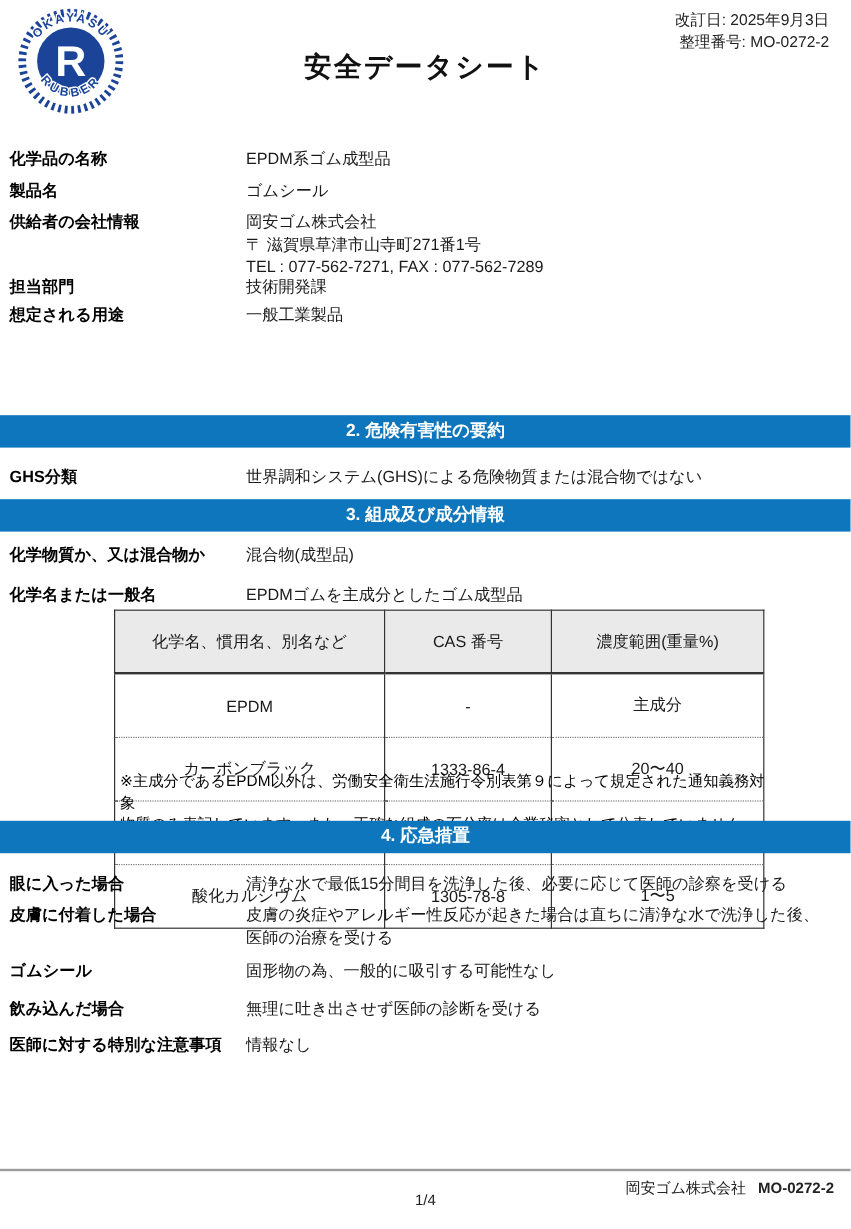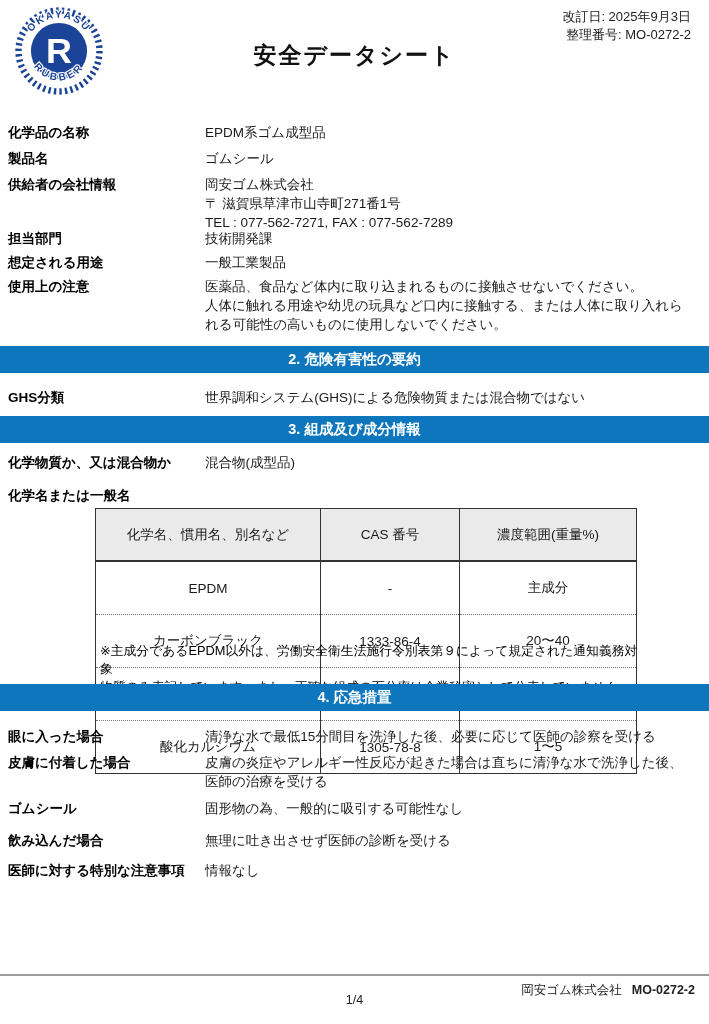--- a/index.html
+++ b/index.html
@@ -104,40 +104,35 @@
 TEL : 077-562-7271, FAX : 077-562-7289</div>
   </div>
   <div class="row" style="top:229px">
     <div class="lbl">担当部門</div>
     <div class="val">技術開発課</div>
   </div>
   <div class="row" style="top:253px">
     <div class="lbl">想定される用途</div>
     <div class="val">一般工業製品</div>
   </div>
-  <div class="row" style="top:277px">
-    <div class="lbl">使用上の注意</div>
-    <div class="val">医薬品、食品など体内に取り込まれるものに接触させないでください。
-人体に触れる用途や幼児の玩具など口内に接触する、または人体に取り入れら
-れる可能性の高いものに使用しないでください。</div>
-  </div>
 
   <div class="section-bar" style="top:346px">2. 危険有害性の要約</div>
   <div class="row" style="top:388px">
     <div class="lbl">GHS分類</div>
     <div class="val">世界調和システム(GHS)による危険物質または混合物ではない</div>
   </div>
 
   <div class="section-bar" style="top:416px">3. 組成及び成分情報</div>
   <div class="row" style="top:453px">
     <div class="lbl">化学物質か、又は混合物か</div>
     <div class="val">混合物(成型品)</div>
   </div>
   <div class="row" style="top:486px">
     <div class="lbl">化学名または一般名</div>
+    <div class="val">EPDMゴムを主成分としたゴム成型品</div>
   </div>
 
   <table class="comp-table">
     <thead>
       <tr>
         <th class="col-name">化学名、慣用名、別名など</th>
         <th class="col-cas">CAS 番号</th>
         <th class="col-range">濃度範囲(重量%)</th>
       </tr>
     </thead>

